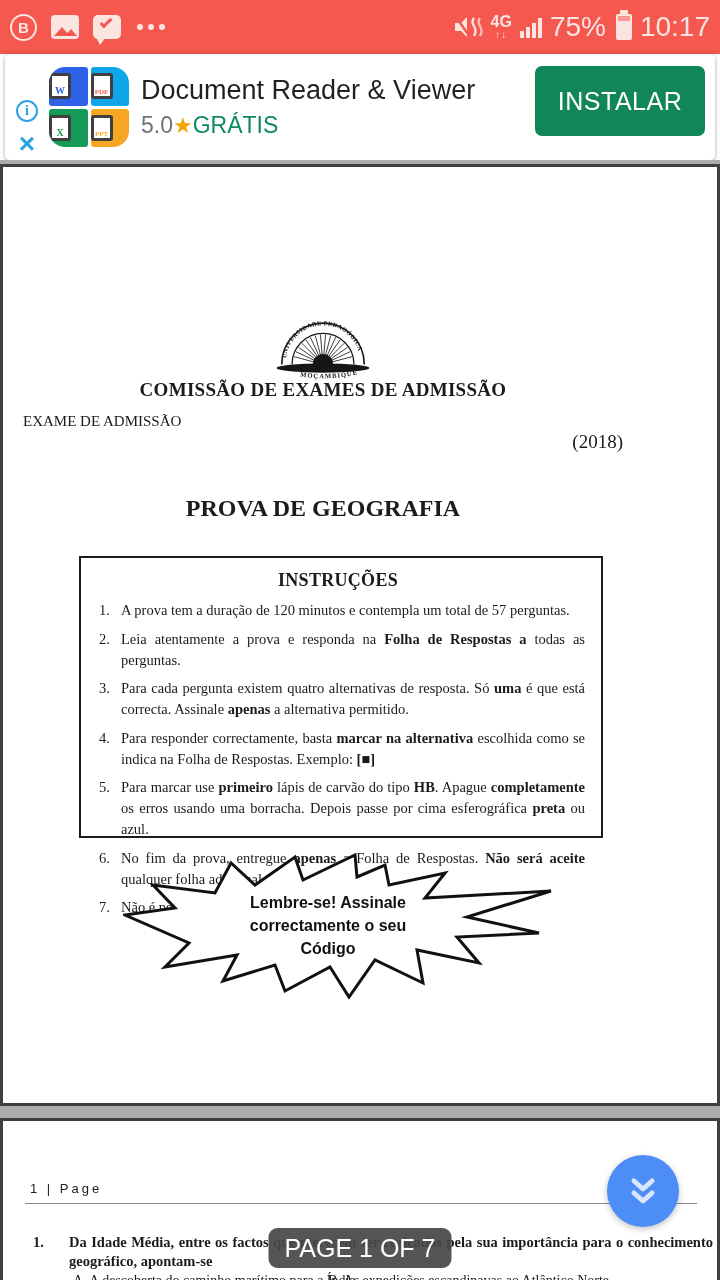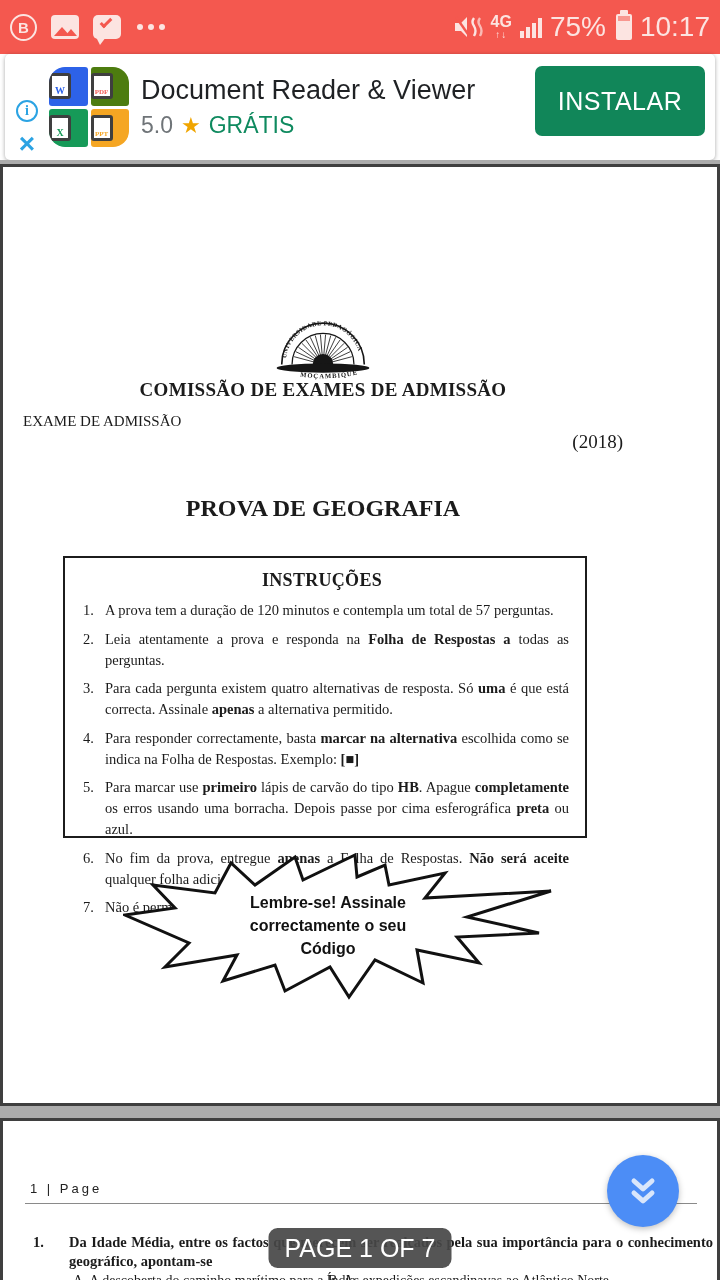--- a/index.html
+++ b/index.html
@@ -40,51 +40,51 @@
   .ad-card{position:absolute;left:5px;top:54px;width:710px;height:106px;background:#fff;border-radius:5px;
            box-shadow:0 1px 4px rgba(0,0,0,.35);display:flex;align-items:center;}
   .ad-ctrl{width:44px;display:flex;flex-direction:column;align-items:center;gap:12px;padding-top:40px;}
   .info-ic{width:22px;height:22px;border:2.5px solid #2BA3E3;border-radius:50%;color:#2BA3E3;
            font-size:14px;font-weight:bold;font-family:"Liberation Serif",serif;display:flex;align-items:center;justify-content:center;}
   .close-ic{color:#2BA3E3;font-size:28px;line-height:20px;font-weight:bold;}
   .app-icon{width:80px;height:80px;border-radius:16px;overflow:hidden;display:grid;
             grid-template-columns:1fr 1fr;grid-template-rows:1fr 1fr;gap:3px;background:#fff;flex:0 0 auto;}
   .q{display:flex;align-items:center;justify-content:center;color:#fff;font-weight:bold;font-size:11px;position:relative;}
   .q1{background:#2D62E8;border-radius:14px 3px 3px 3px;}
-  .q2{background:#4d7c0f;border-radius:3px 14px 3px 3px;}
+  .q2{background:#0ea5e9;border-radius:3px 14px 3px 3px;}
   .q3{background:#169A58;border-radius:3px 3px 3px 14px;}
   .q4{background:#F5A623;border-radius:3px 3px 14px 3px;}
   .q .page{background:#fff;color:#2D62E8;width:22px;height:26px;border-radius:3px;display:flex;align-items:flex-end;justify-content:center;font-size:10px;}
   .q2 .page{color:#F25B55;}
   .q3 .page{color:#169A58;}
   .q4 .page{color:#F5A623;}
   .ad-text{margin-left:12px;flex:1;min-width:0;}
   .ad-title{font-size:27px;color:#1F2124;white-space:nowrap;}
-  .ad-sub{display:flex;align-items:center;gap:8px;margin-top:6px;font-size:23px;}
+  .ad-sub{display:flex;align-items:center;margin-top:6px;font-size:23px;}
   .ad-rating{color:#6F7478;}
   .ad-star{color:#F0A500;font-size:22px;}
   .ad-free{color:#0F8A5F;}
   .install-btn{flex:0 0 auto;margin:0 10px 12px 8px;background:#118659;color:#fff;border:none;border-radius:7px;
                width:170px;height:70px;font-size:25px;font-family:"Liberation Sans",sans-serif;letter-spacing:.5px;}
 
   
   .viewer{position:absolute;left:0;top:160px;width:720px;height:1120px;background:#ACACAC;}
   .page{position:absolute;left:0;width:720px;background:#fff;border:3px solid #3F3F3F;
         font-family:"Liberation Serif",serif;color:#1b1b1b;}
   .page1{top:4px;height:942px;}
   .page2{top:958px;height:200px;border-bottom:none;}
   .p1-inner{position:absolute;left:20px;top:0;width:600px;height:100%;}
   .doc-heading{position:absolute;top:212px;left:0;width:100%;text-align:center;
                font-size:19px;font-weight:bold;letter-spacing:.3px;}
   .doc-sub{position:absolute;top:246px;left:0;width:100%;font-size:15px;}
   .doc-year{position:absolute;top:264px;left:0;width:100%;text-align:right;font-size:19px;}
   .doc-title{position:absolute;top:328px;left:0;width:100%;text-align:center;font-size:24px;font-weight:bold;}
   .logo{position:absolute;top:152px;left:0;width:100%;display:flex;justify-content:center;}
 
-  .ins-box{position:absolute;top:389px;left:40px;width:524px;height:282px;border:2px solid #1c1c1c;
+  .ins-box{position:absolute;top:389px;left:56px;width:524px;height:282px;border:2px solid #1c1c1c;
            padding:12px 16px 8px 10px;}
   .ins-title{text-align:center;font-size:18px;font-weight:bold;margin-bottom:9px;letter-spacing:.3px;}
   .ins-item{display:flex;margin-bottom:7.5px;font-size:14.5px;line-height:1.45;}
   .ins-num{width:30px;flex:0 0 auto;text-align:left;padding-left:8px;}
   .ins-txt{flex:1;text-align:justify;}
   .ins-txt span.b{font-weight:bold;}
 
   .starburst{position:absolute;top:686px;left:100px;width:430px;height:170px;}
   .star-text{position:absolute;left:105px;top:38px;width:200px;text-align:center;
              font-family:"Liberation Sans",sans-serif;font-weight:bold;font-size:16px;line-height:1.45;color:#111;}

